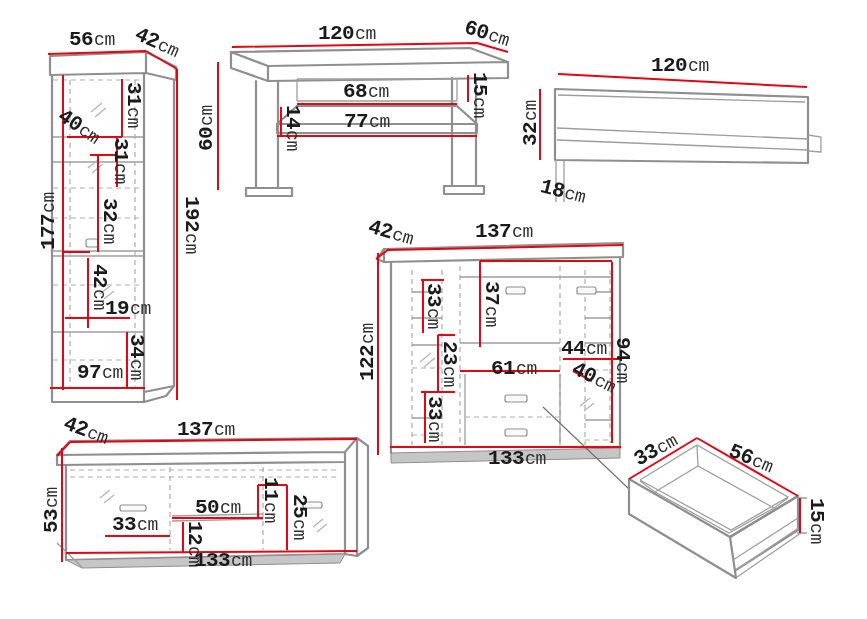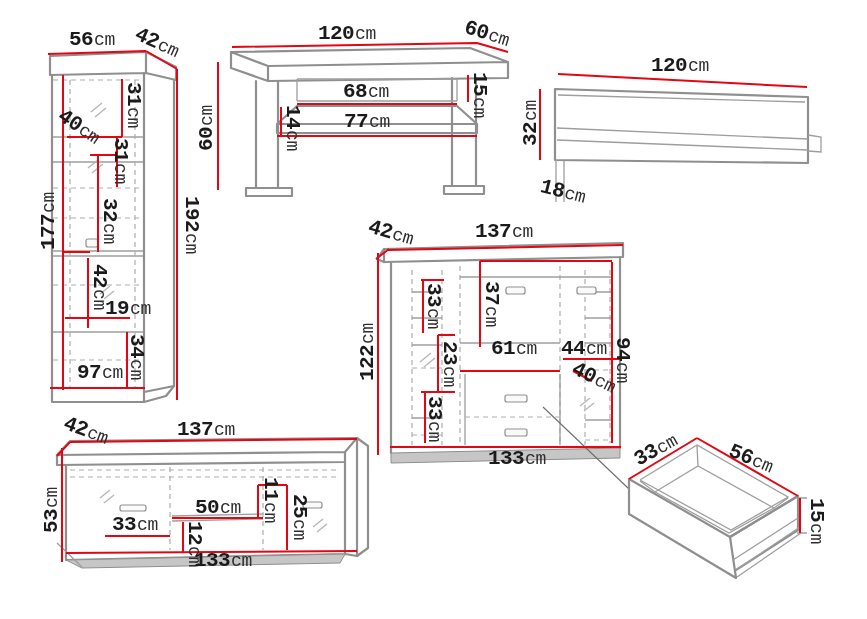--- a/index.html
+++ b/index.html
@@ -131,21 +131,21 @@
   <div class="dim" style="left:680px;top:65px"><span class="n">120</span><span class="u">cm</span></div>
   <div class="dim" style="left:530px;top:123px;--r:-90deg"><span class="n">32</span><span class="u">cm</span></div>
   <div class="dim" style="left:563px;top:192px;--r:14deg"><span class="n">18</span><span class="u">cm</span></div>
 
   <div class="dim" style="left:391px;top:233px;--r:16deg"><span class="n">42</span><span class="u">cm</span></div>
   <div class="dim" style="left:504px;top:231px"><span class="n">137</span><span class="u">cm</span></div>
   <div class="dim" style="left:367px;top:352px;--r:-90deg"><span class="n">122</span><span class="u">cm</span></div>
   <div class="dim" style="left:433px;top:306px;--r:90deg"><span class="n">33</span><span class="u">cm</span></div>
   <div class="dim" style="left:491px;top:304px;--r:90deg"><span class="n">37</span><span class="u">cm</span></div>
   <div class="dim" style="left:449px;top:364px;--r:90deg"><span class="n">23</span><span class="u">cm</span></div>
-  <div class="dim" style="left:514px;top:348px"><span class="n">61</span><span class="u">cm</span></div>
+  <div class="dim" style="left:514px;top:368px"><span class="n">61</span><span class="u">cm</span></div>
   <div class="dim" style="left:584px;top:348px"><span class="n">44</span><span class="u">cm</span></div>
   <div class="dim" style="left:622px;top:360px;--r:90deg"><span class="n">94</span><span class="u">cm</span></div>
   <div class="dim" style="left:594px;top:378px;--r:26deg"><span class="n">40</span><span class="u">cm</span></div>
   <div class="dim" style="left:434px;top:419px;--r:90deg"><span class="n">33</span><span class="u">cm</span></div>
   <div class="dim" style="left:517px;top:458px"><span class="n">133</span><span class="u">cm</span></div>
 
   <div class="dim" style="left:86px;top:431px;--r:20deg"><span class="n">42</span><span class="u">cm</span></div>
   <div class="dim" style="left:206px;top:429px"><span class="n">137</span><span class="u">cm</span></div>
   <div class="dim" style="left:51px;top:510px;--r:-90deg"><span class="n">53</span><span class="u">cm</span></div>
   <div class="dim" style="left:135px;top:524px"><span class="n">33</span><span class="u">cm</span></div>

